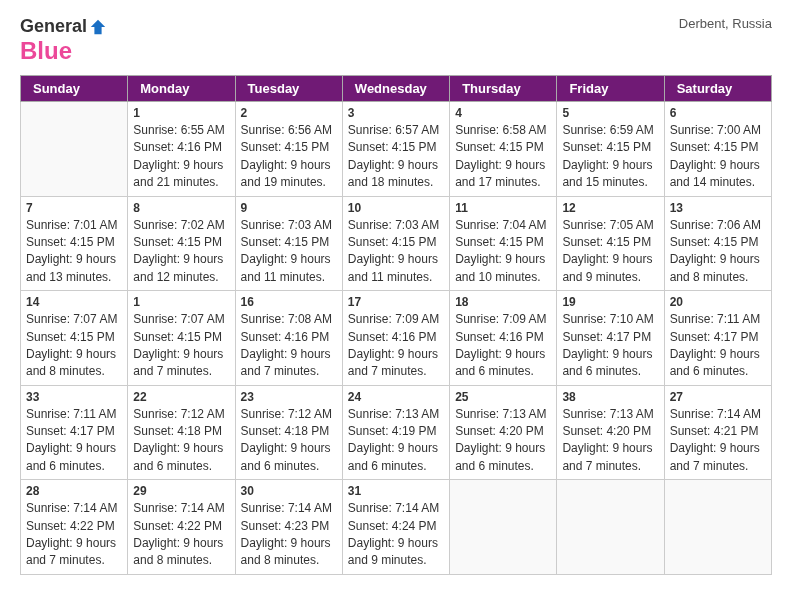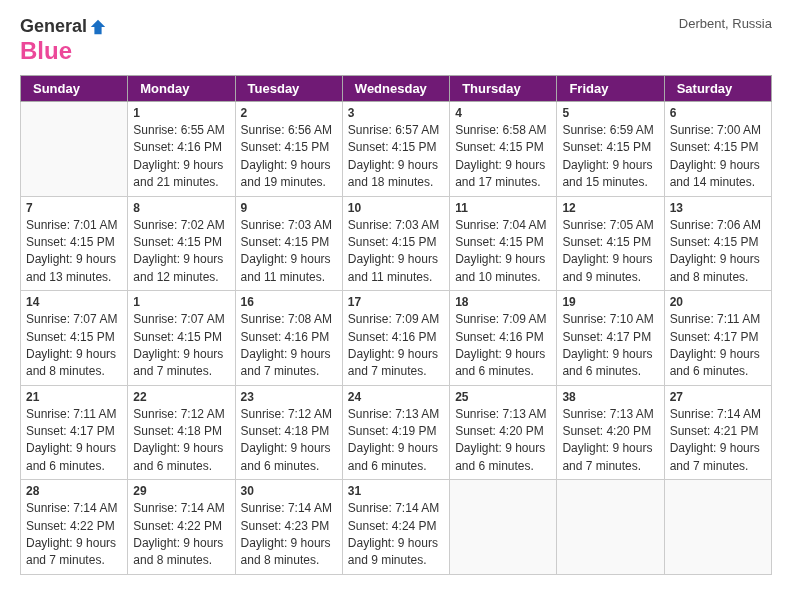--- a/index.html
+++ b/index.html
@@ -210,21 +210,21 @@
             <span class="day-num">19</span>
             <div class="day-info">Sunrise: 7:10 AM<br>Sunset: 4:17 PM<br>Daylight: 9 hours and 6 minutes.</div>
           </td>
           <td>
             <span class="day-num">20</span>
             <div class="day-info">Sunrise: 7:11 AM<br>Sunset: 4:17 PM<br>Daylight: 9 hours and 6 minutes.</div>
           </td>
         </tr>
         <tr>
           <td>
-            <span class="day-num">21</span>
+            <span class="day-num">33</span>
             <div class="day-info">Sunrise: 7:11 AM<br>Sunset: 4:17 PM<br>Daylight: 9 hours and 6 minutes.</div>
           </td>
           <td>
             <span class="day-num">22</span>
             <div class="day-info">Sunrise: 7:12 AM<br>Sunset: 4:18 PM<br>Daylight: 9 hours and 6 minutes.</div>
           </td>
           <td>
             <span class="day-num">23</span>
             <div class="day-info">Sunrise: 7:12 AM<br>Sunset: 4:18 PM<br>Daylight: 9 hours and 6 minutes.</div>
           </td>

